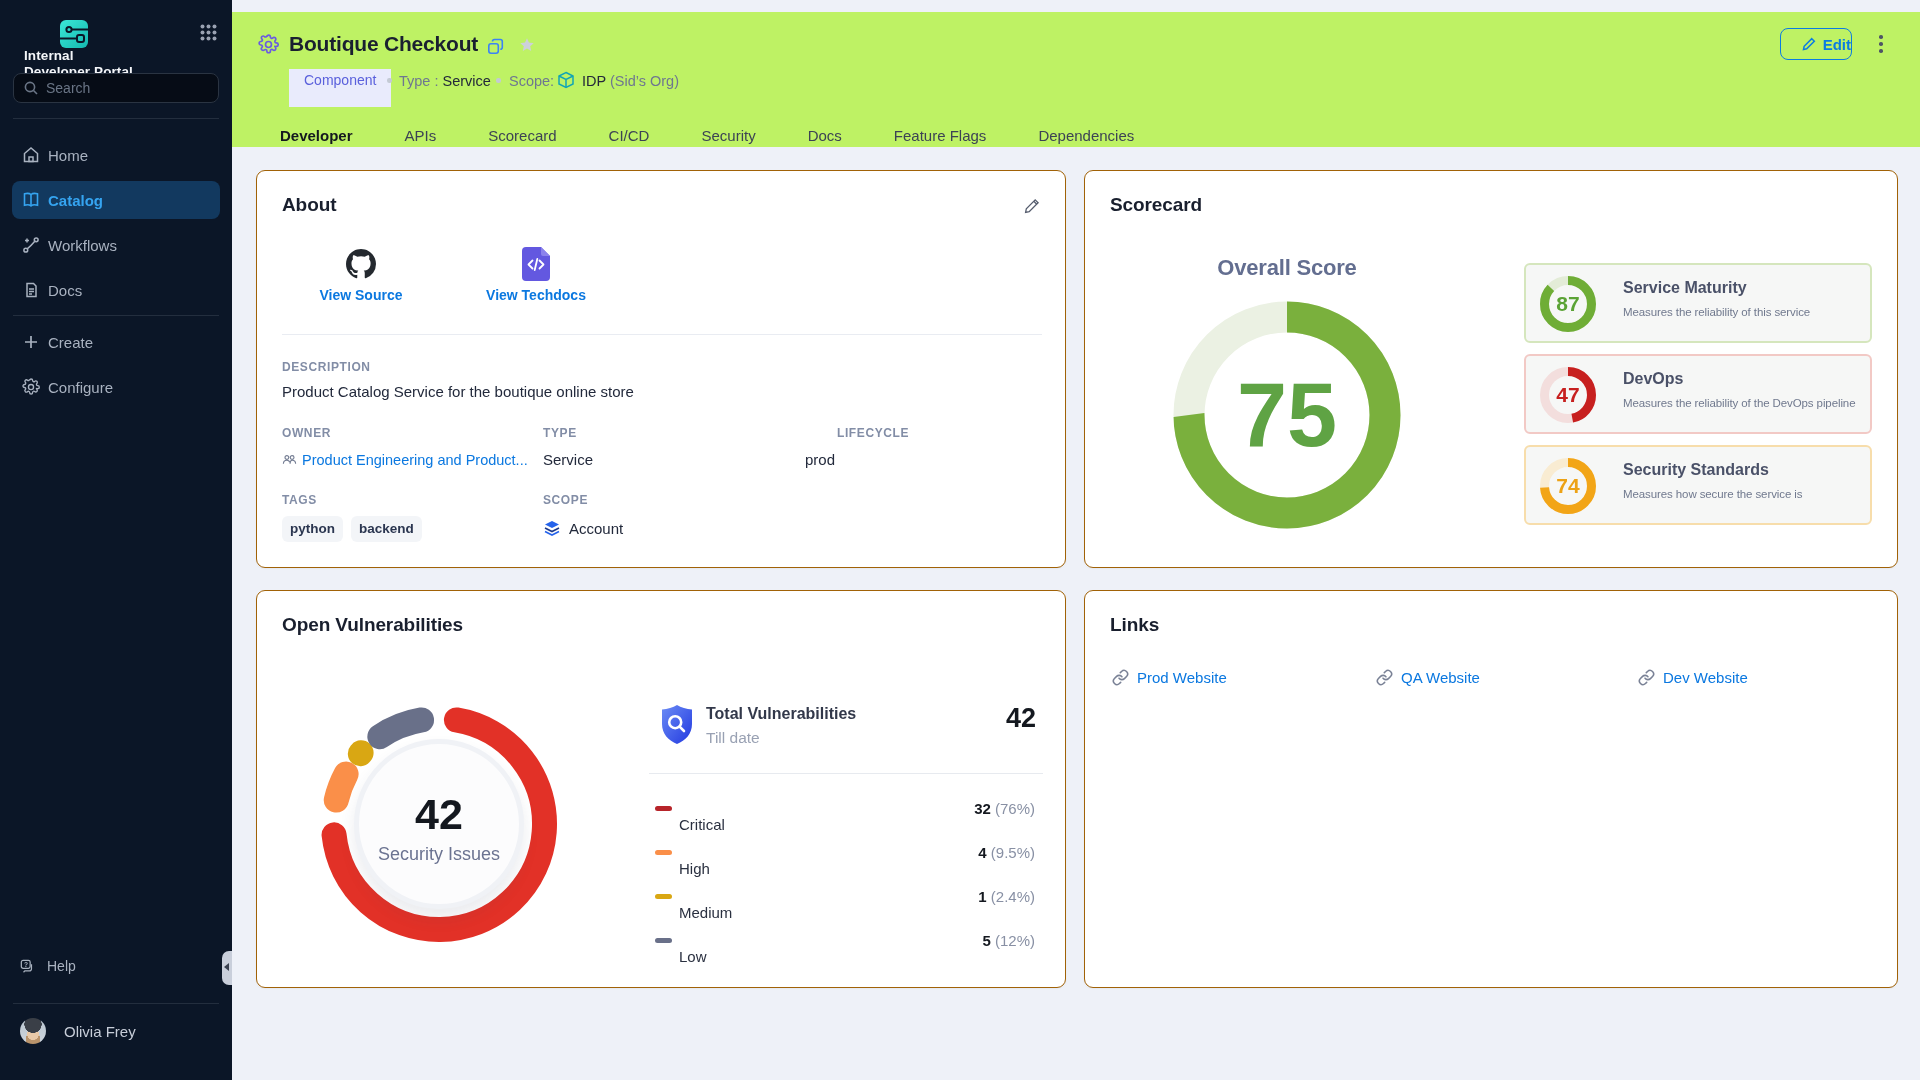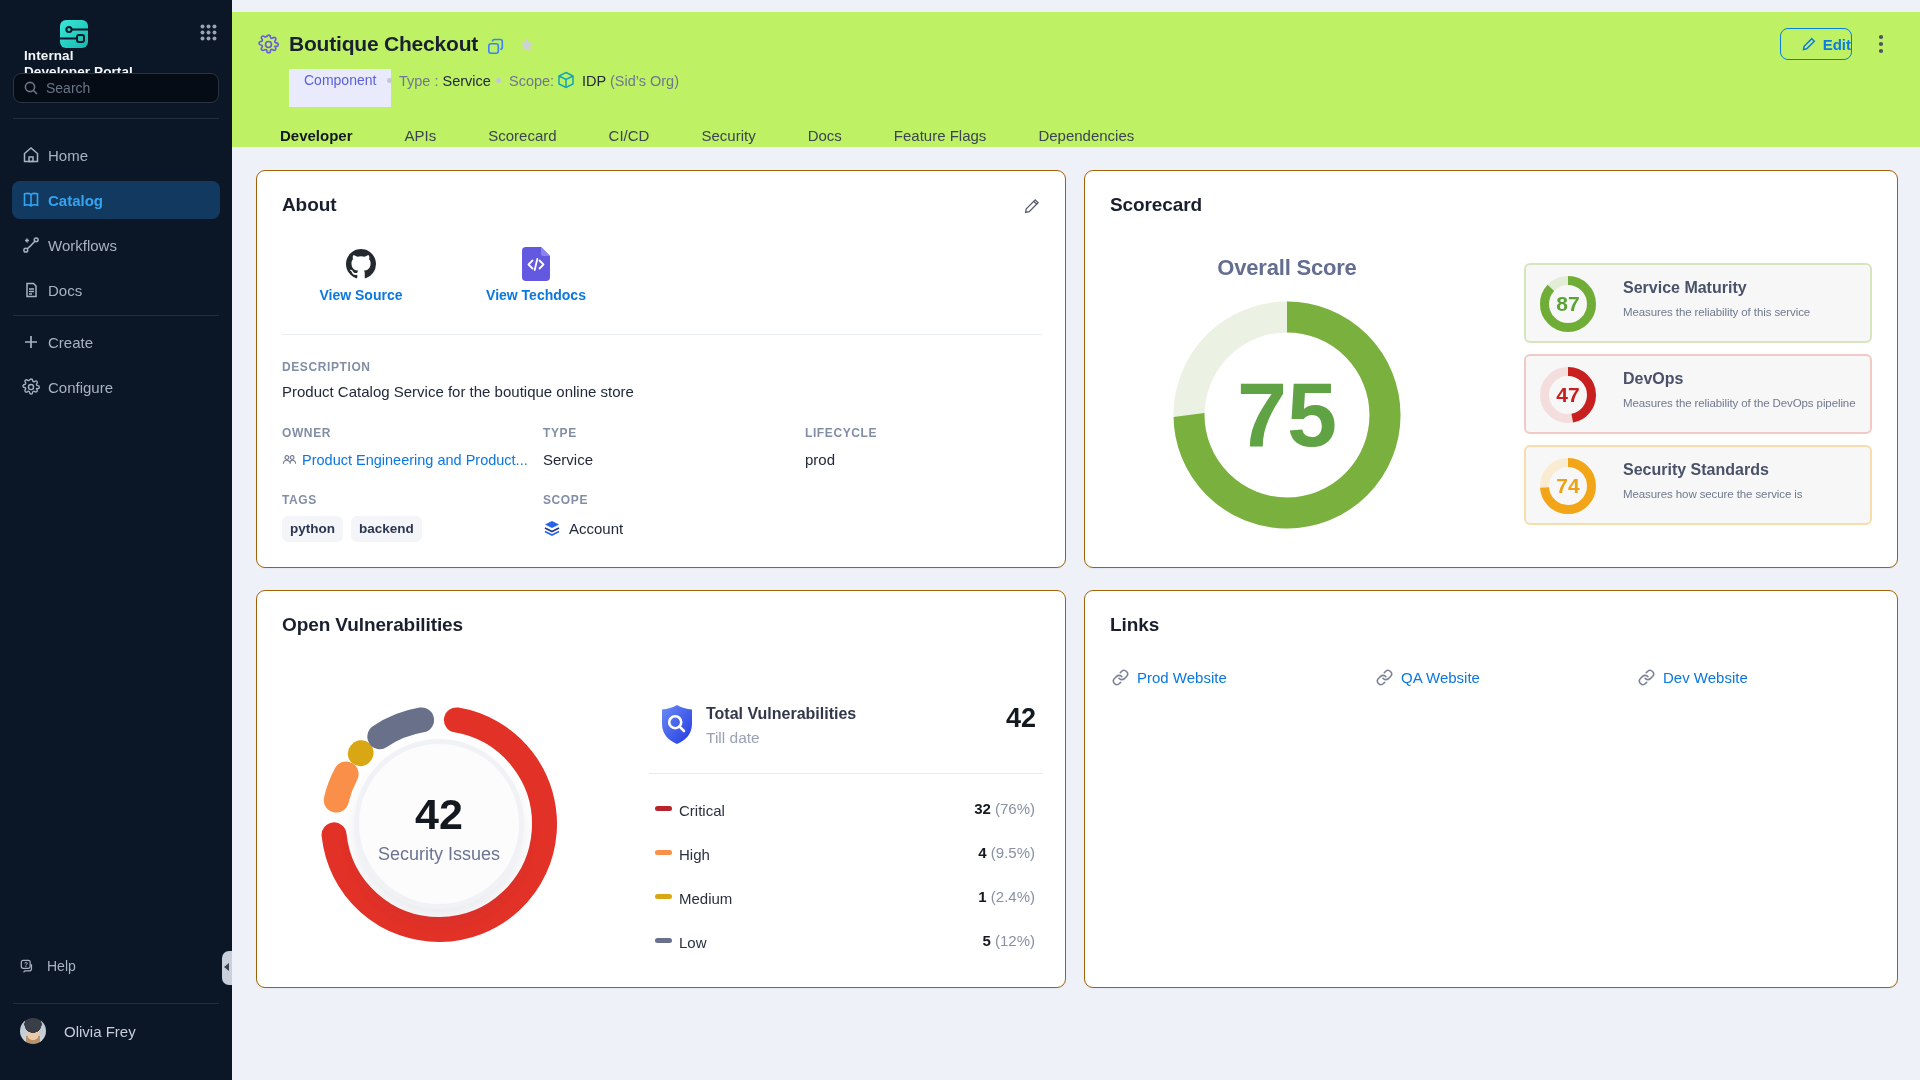--- a/index.html
+++ b/index.html
@@ -50,21 +50,21 @@
 #links { left:852px; top:443px; width:814px; height:398px;text-align:center; }
 .lbl { font-size:12px; font-weight:700; color:#828da6; letter-spacing:.6px; position:absolute; }
 .link { color:#0b78e0; }
 .chip { display:inline-block; background:#f3f5f8; border-radius:6px; color:#2b3650; font-weight:700; font-size:13.5px; height:26px; line-height:26px; padding:0 8px; margin-right:8px; }
 .mini { position:absolute; left:439px; width:348px; height:80px; background:#f6f7f6; border:2px solid; border-radius:6px; }
 .mini svg { position:absolute; left:14px; top:11px; }
 .mini-t { position:absolute; left:97px; top:14px; font-size:16px; font-weight:700; color:#4a5168; }
 .mini-s { position:absolute; left:97px; top:41px; font-size:11.5px; letter-spacing:-.1px; color:#70798e; white-space:nowrap; }
 .vrow { position:absolute; left:398px; width:380px; height:22px; font-size:15px; color:#2a3040; }
 .vrow i { position:absolute; left:0; top:8px; width:17px; height:5px; border-radius:3px; }
-.vrow span { position:absolute; left:24px; top:4px; }
+.vrow span { position:absolute; left:24px; top:18px; }
 .vrow em { position:absolute; right:0; top:2px; font-style:normal; color:#8890a4; }
 .vrow em b { color:#14181f; }
 .linkitem { position:absolute; top:78px; display:flex; align-items:center; font-size:15px; }
 .linkitem svg { margin-right:8px; }
 .linkitem span { color:#0b78e0; }
 </style>
 </head>
 <body>
 
 <div class="sidebar">
@@ -210,21 +210,21 @@
             <path d="M17.5 13.5 L21.5 17.5 L17.5 21.5"></path>
             <path d="M15.3 12 L12.7 23"></path>
           </g>
         </svg>
       <div class="link" style="position:absolute;left:175px;top:116px;width:208px;text-align:center;font-size:14px;font-weight:700">View Techdocs</div>
       <div style="position:absolute;left:25px;top:163px;width:760px;height:1px;background:#e9ecf2"></div>
       <div class="lbl" style="left:25px;top:189px">DESCRIPTION</div>
       <div style="position:absolute;left:25px;top:212px;font-size:15px;color:#22293b">Product Catalog Service for the boutique online store</div>
       <div class="lbl" style="left:25px;top:255px">OWNER</div>
       <div class="lbl" style="left:286px;top:255px">TYPE</div>
-      <div class="lbl" style="left:548px;top:255px">LIFECYCLE</div>
+      <div class="lbl" style="left:580px;top:255px">LIFECYCLE</div>
       <svg style="position:absolute;left:25px;top:281px" width="15" height="15" viewBox="0 0 16 16" fill="none" stroke="#737c92" stroke-width="1.2">
           <circle cx="5.2" cy="5.8" r="2"></circle>
           <circle cx="10.8" cy="5.8" r="2"></circle>
           <path d="M1.5 12.5 C1.5 10 3 8.8 5.2 8.8 C7.4 8.8 8 10 8 11 M8.6 12.5 C8.6 10 10 8.8 10.8 8.8 C13 8.8 14.5 10 14.5 12.5"></path>
         </svg>
       <div class="link" style="position:absolute;left:45px;top:281px;font-size:14.5px">Product Engineering and Product...</div>
       <div style="position:absolute;left:286px;top:280px;font-size:15px;color:#22293b">Service</div>
       <div style="position:absolute;left:548px;top:280px;font-size:15px;color:#22293b">prod</div>
       <div class="lbl" style="left:25px;top:322px">TAGS</div>
       <div class="lbl" style="left:286px;top:322px">SCOPE</div>

